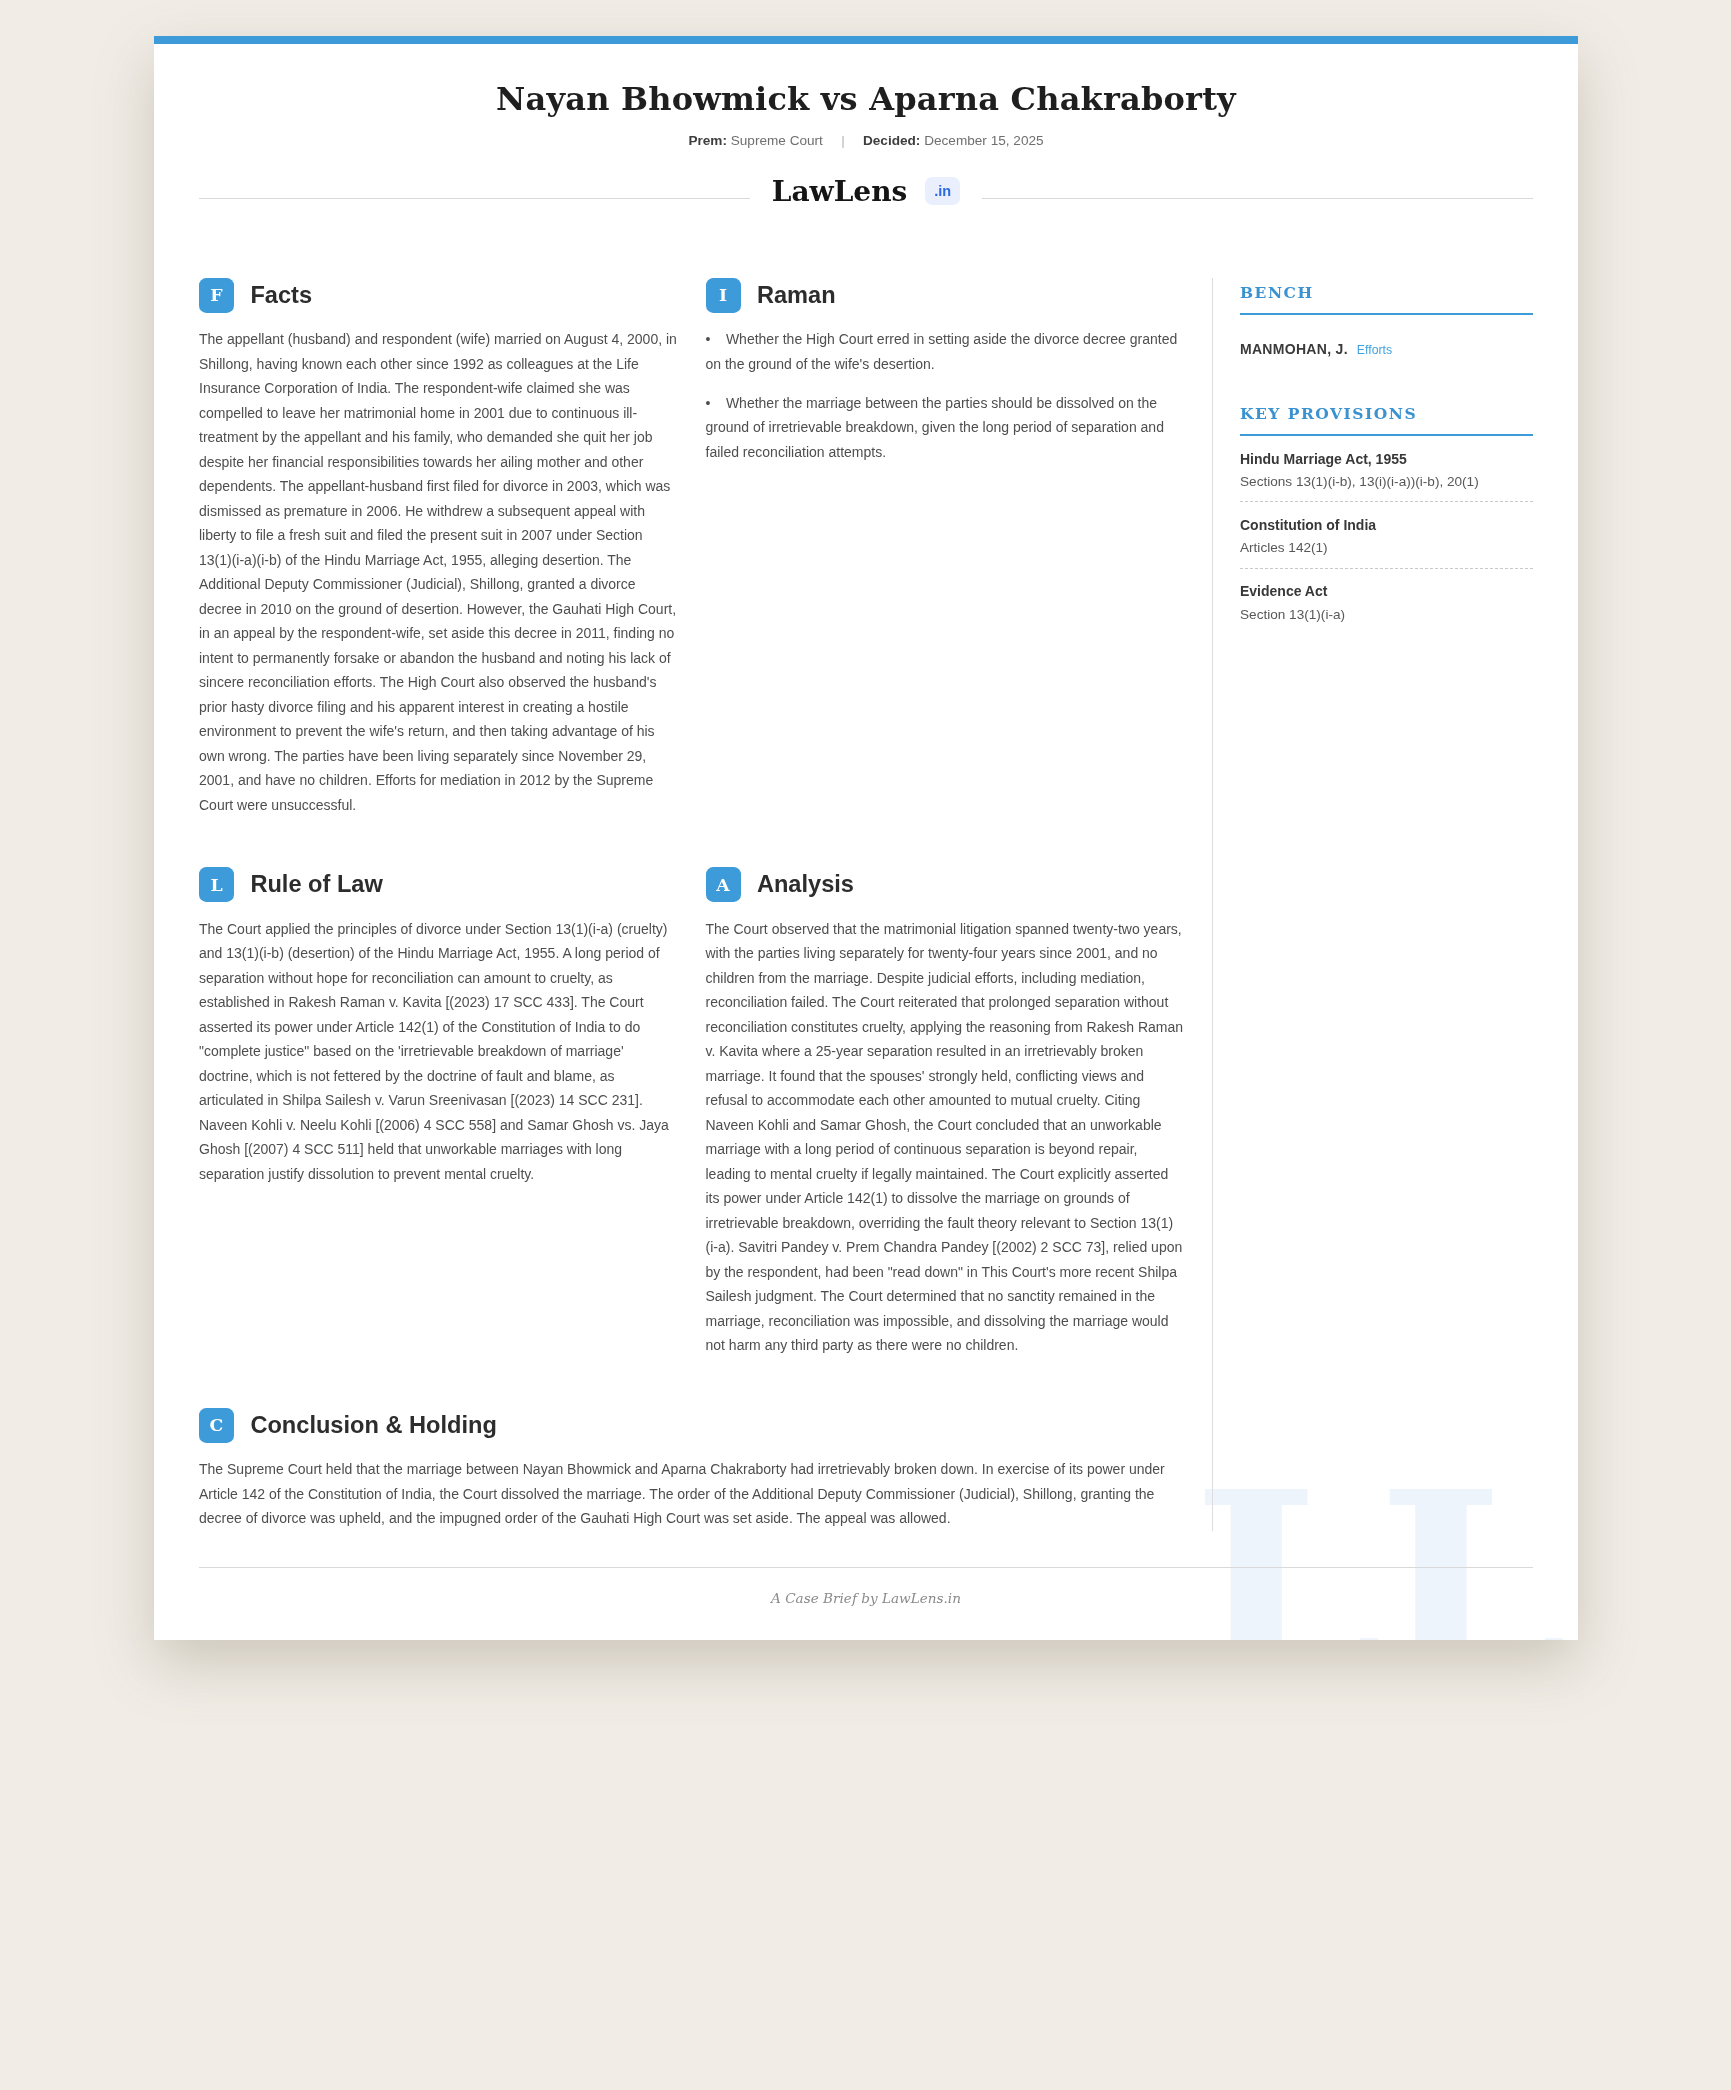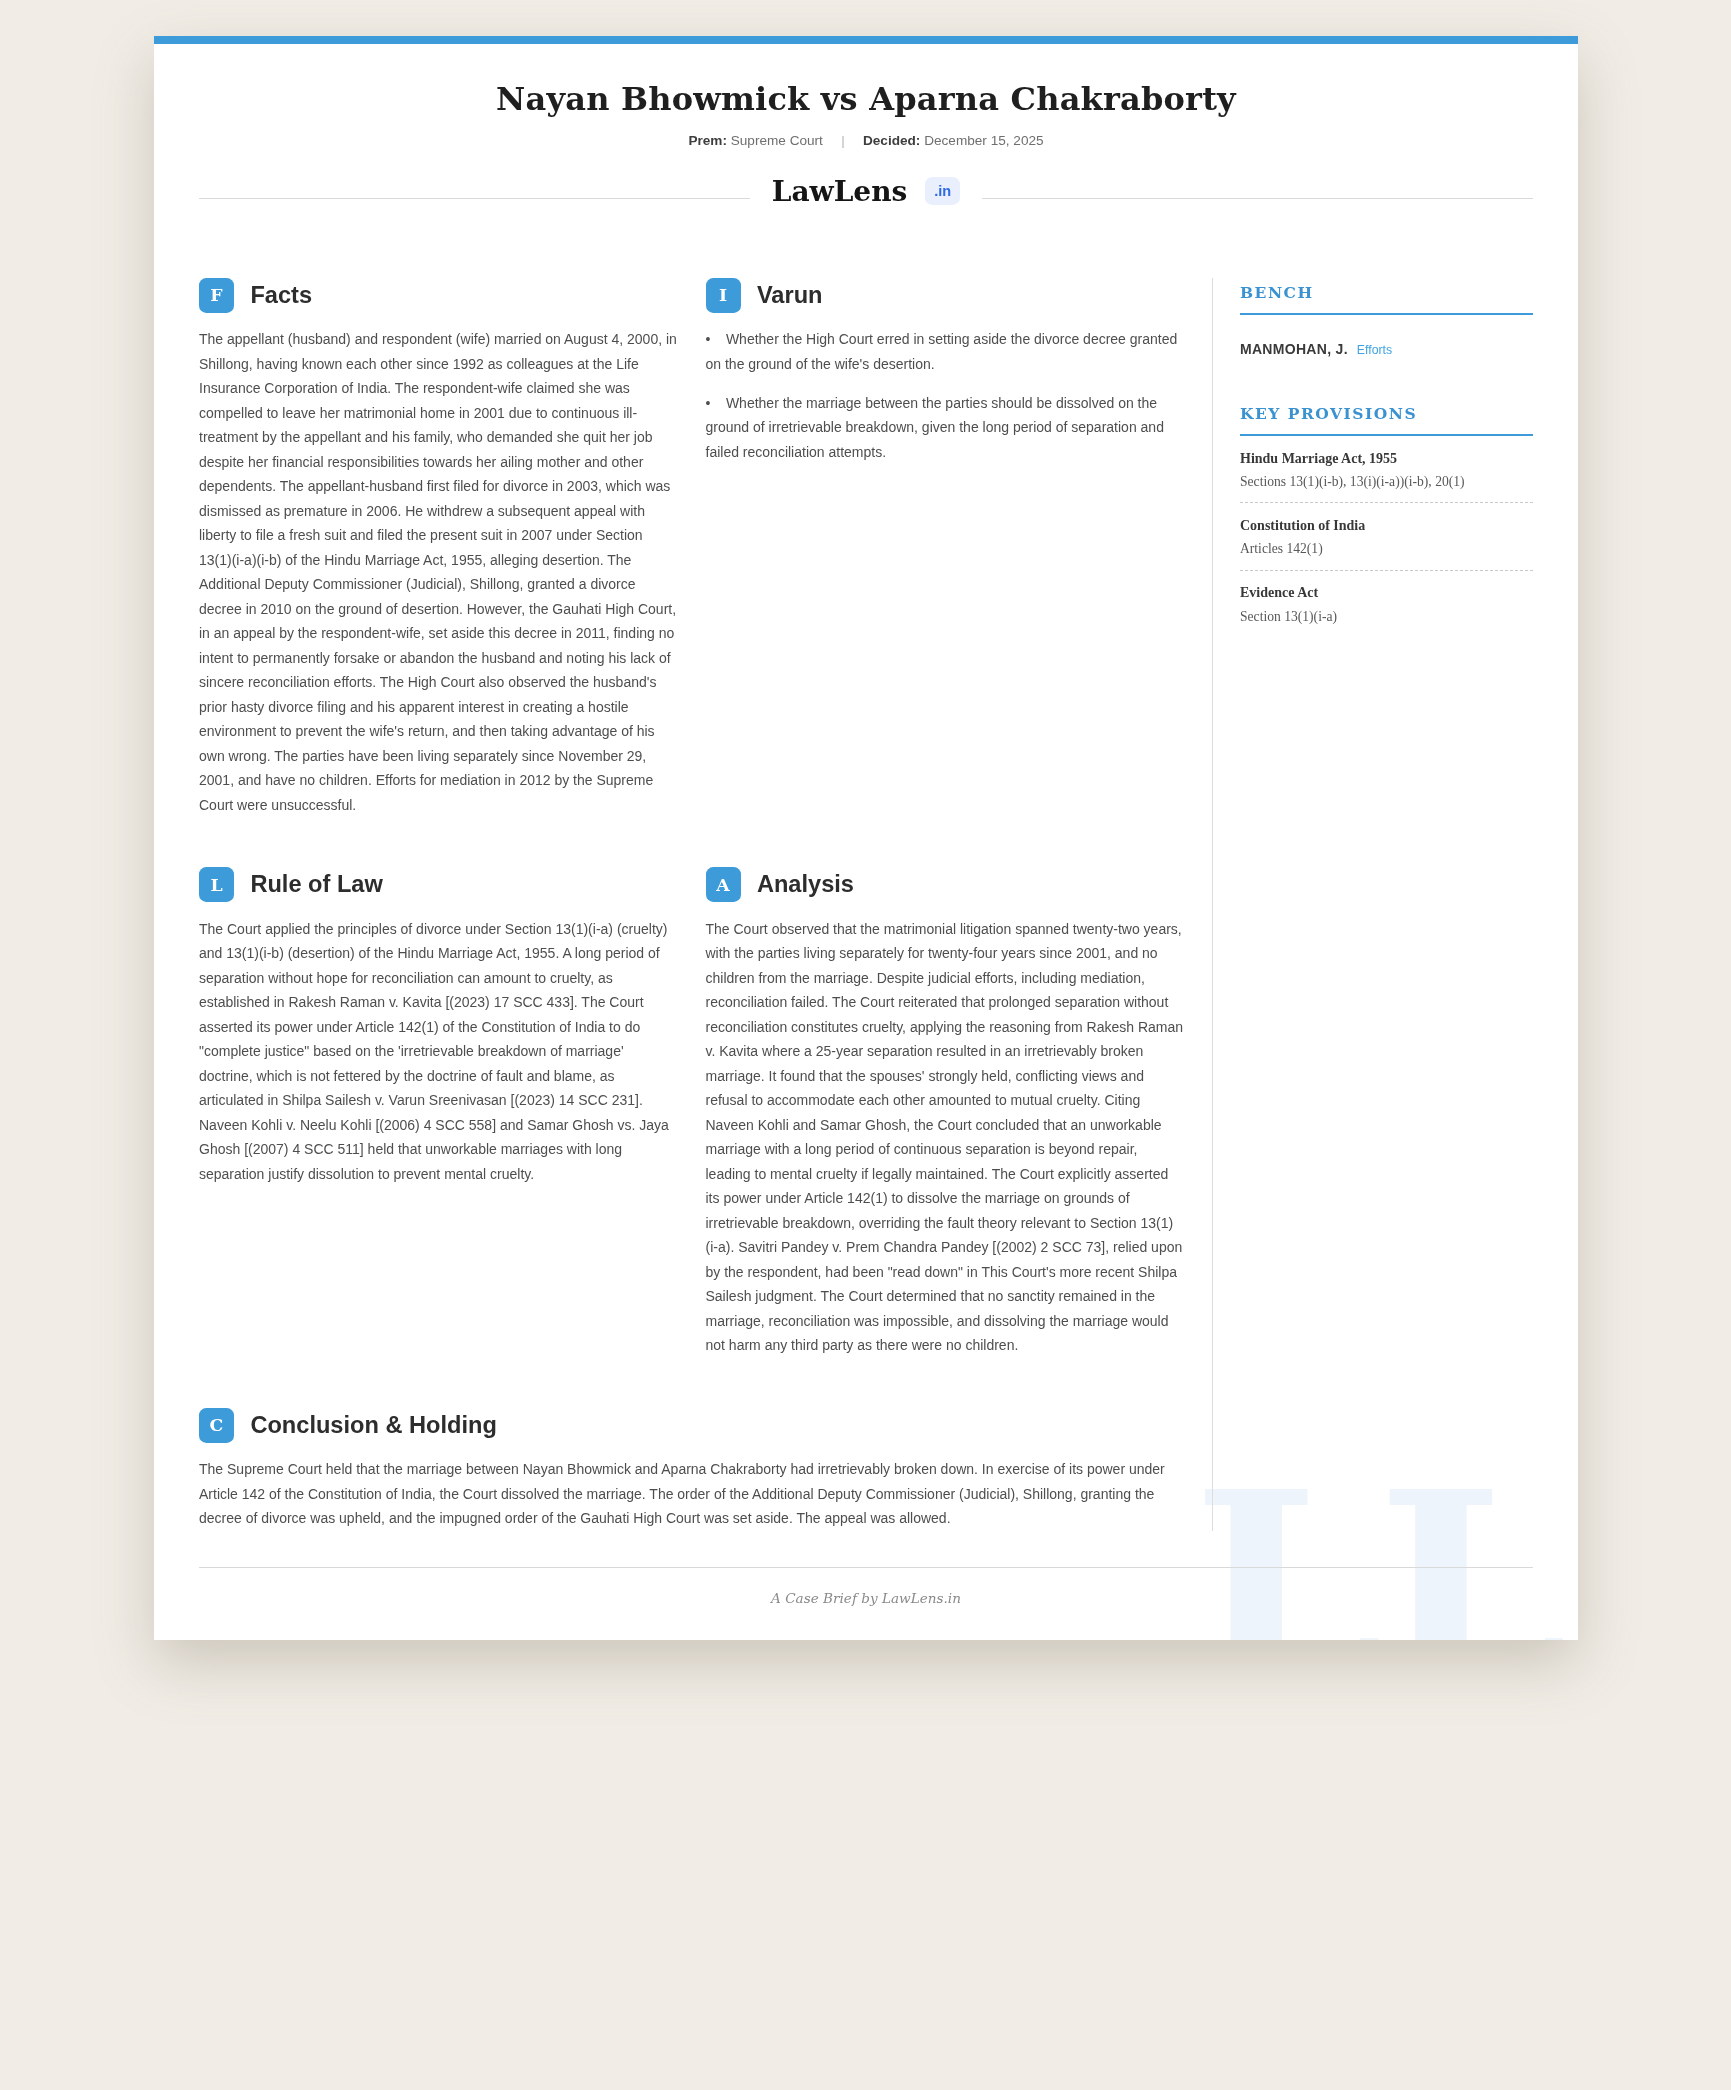--- a/index.html
+++ b/index.html
@@ -164,21 +164,20 @@
     font-size:12.3px;
     font-weight:400;
     color:var(--author-blue);
     margin-left:9px;
     letter-spacing:0;
   }
   .provisions-head{margin-top:42px !important;}
   .provision{
     padding:14.5px 0 12.7px;
     border-bottom:0.9px dashed #c9c9c9;
-    font-family:Liberation Serif, serif;
   }
   .provision:last-child{border-bottom:none;}
   .provision-name{
     font-size:14px;font-weight:700;color:#383838;
     margin:0 0 7.3px;
   }
   .provision-detail{font-size:13.6px;color:#585858;margin:0;}
   
   .footer{margin:36px 45px 0;position:relative;z-index:1;}
   .footer-rule{border:none;border-top:0.9px solid #d9d9d9;margin:0;}
@@ -235,21 +234,21 @@
         <div class="section-head">
           <span class="section-icon">F</span>
           <h2 class="section-title">Facts</h2>
         </div>
         <p class="section-body">The appellant (husband) and respondent (wife) married on August 4, 2000, in Shillong, having known each other since 1992 as colleagues at the Life Insurance Corporation of India. The respondent-wife claimed she was compelled to leave her matrimonial home in 2001 due to continuous ill-treatment by the appellant and his family, who demanded she quit her job despite her financial responsibilities towards her ailing mother and other dependents. The appellant-husband first filed for divorce in 2003, which was dismissed as premature in 2006. He withdrew a subsequent appeal with liberty to file a fresh suit and filed the present suit in 2007 under Section 13(1)(i-a)(i-b) of the Hindu Marriage Act, 1955, alleging desertion. The Additional Deputy Commissioner (Judicial), Shillong, granted a divorce decree in 2010 on the ground of desertion. However, the Gauhati High Court, in an appeal by the respondent-wife, set aside this decree in 2011, finding no intent to permanently forsake or abandon the husband and noting his lack of sincere reconciliation efforts. The High Court also observed the husband's prior hasty divorce filing and his apparent interest in creating a hostile environment to prevent the wife's return, and then taking advantage of his own wrong. The parties have been living separately since November 29, 2001, and have no children. Efforts for mediation in 2012 by the Supreme Court were unsuccessful.</p>
       </section>
 
       <section class="section">
         <div class="section-head">
           <span class="section-icon">I</span>
-          <h2 class="section-title">Varun</h2>
+          <h2 class="section-title">Raman</h2>
         </div>
         <ul class="issues-list">
           <li>Whether the High Court erred in setting aside the divorce decree granted on the ground of the wife's desertion.</li>
           <li>Whether the marriage between the parties should be dissolved on the ground of irretrievable breakdown, given the long period of separation and failed reconciliation attempts.</li>
         </ul>
       </section>
 
       <aside class="sidebar">
         <h3>BENCH</h3>
         <div class="bench-judge">

